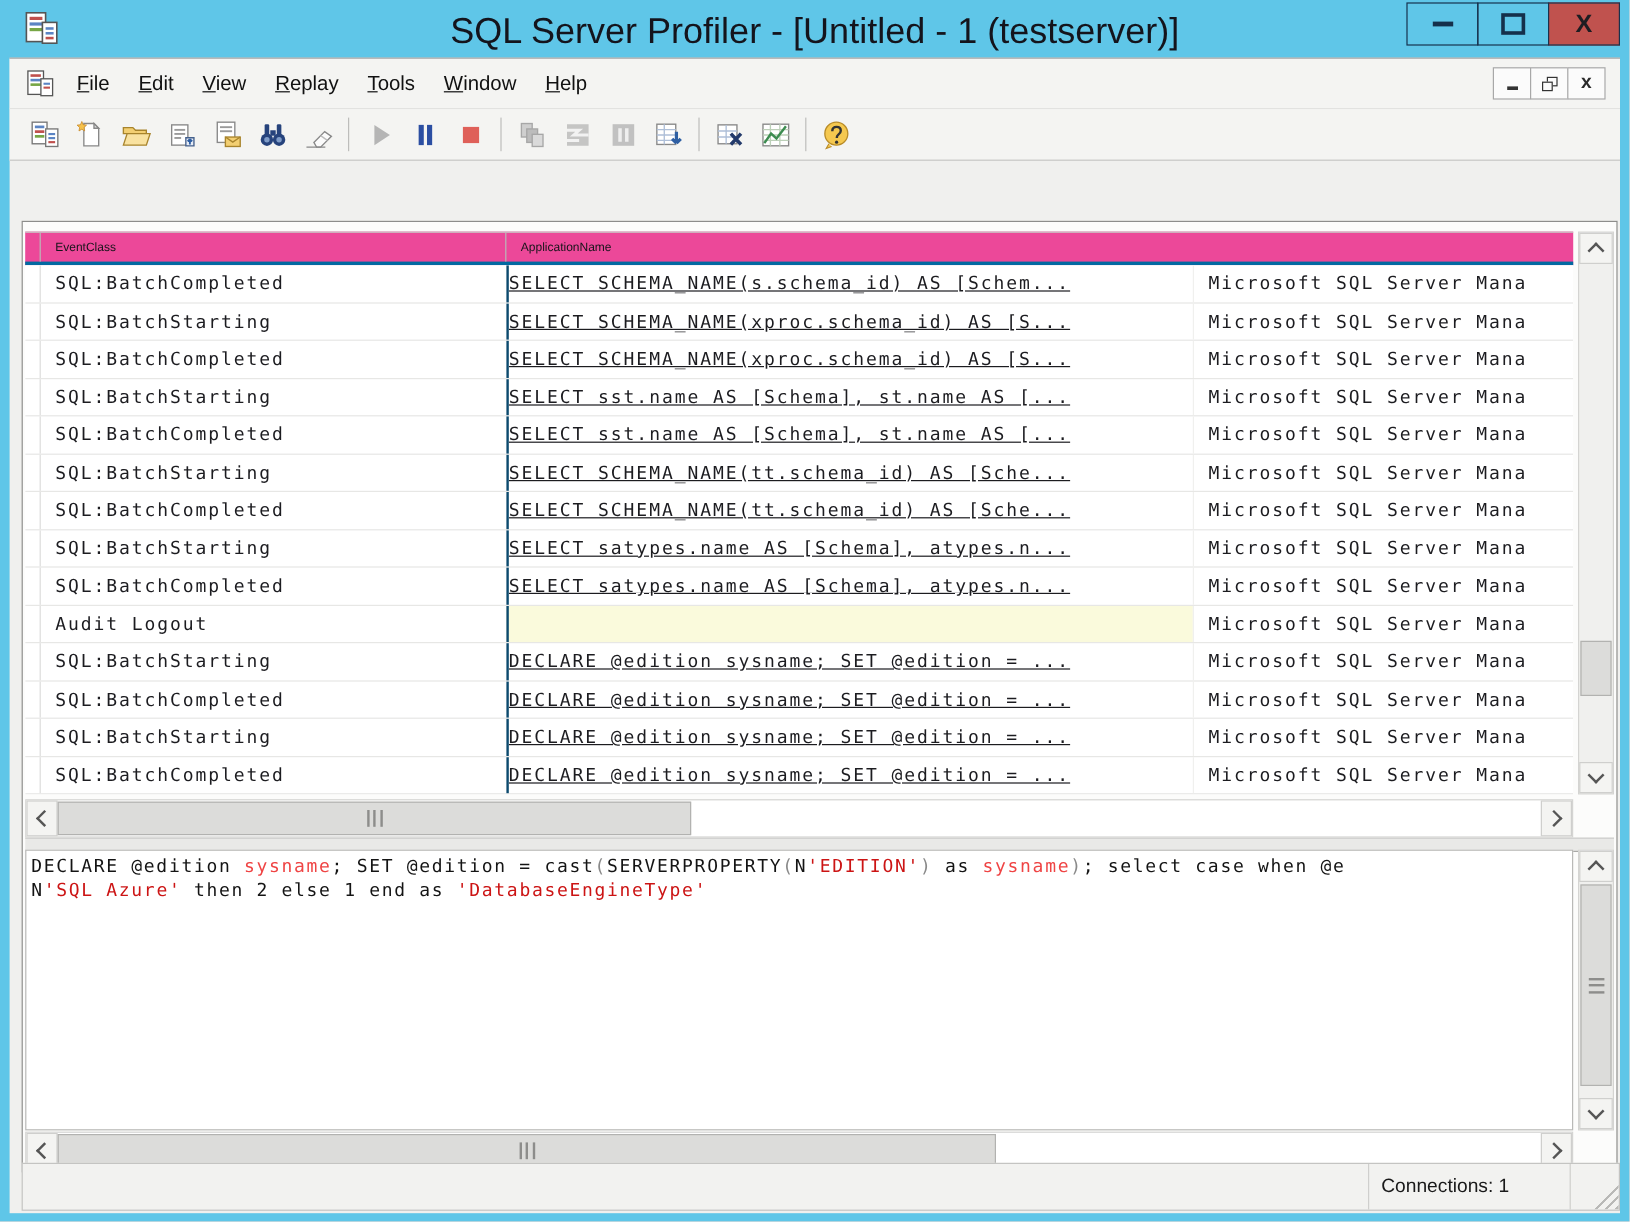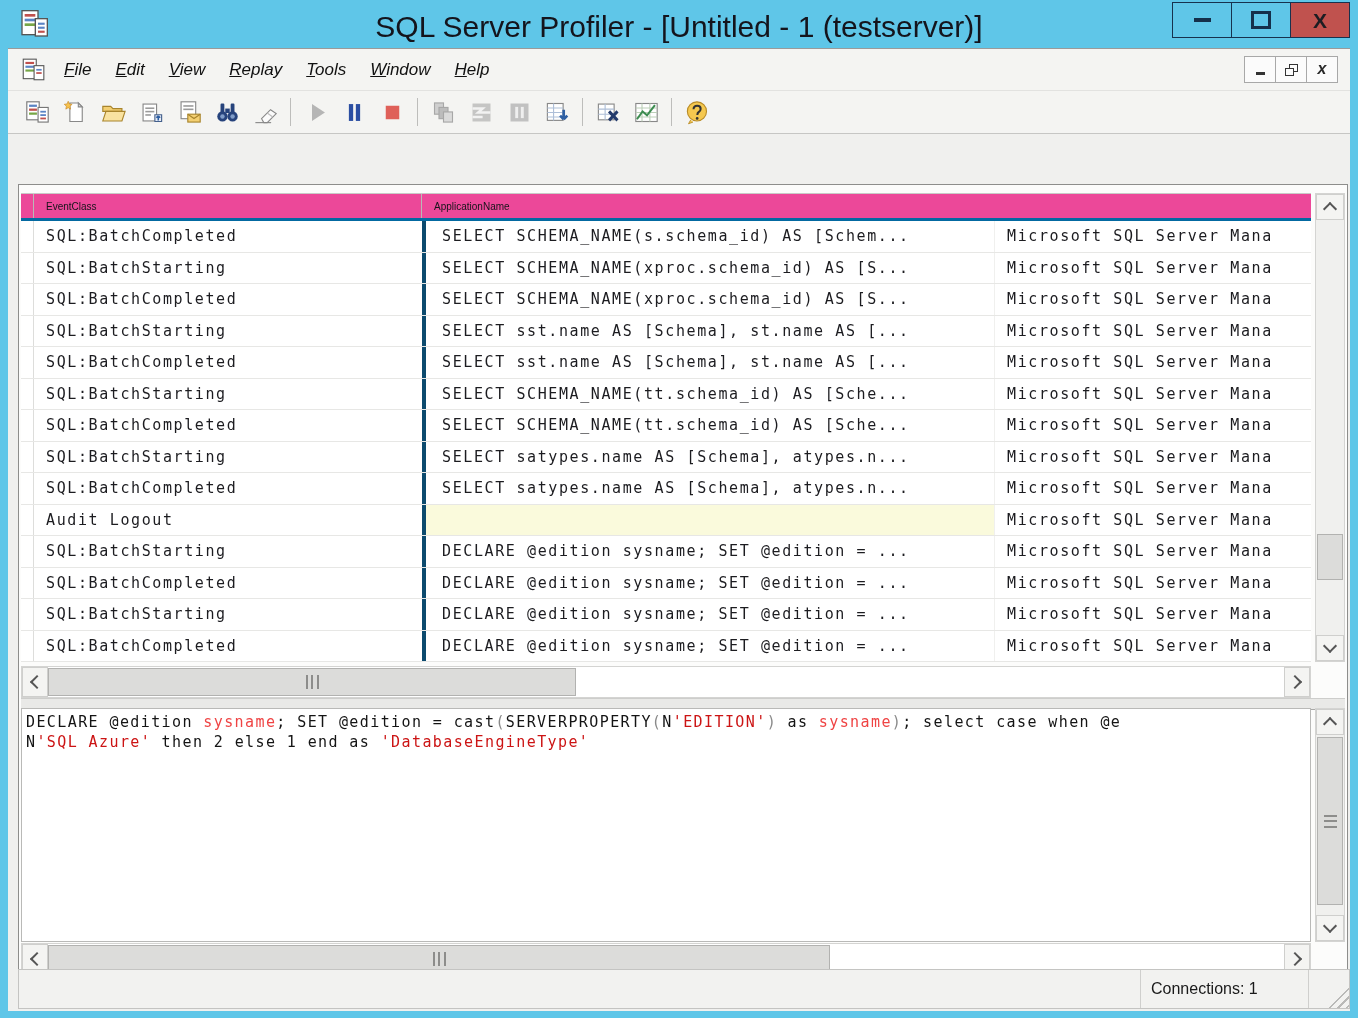--- a/index.html
+++ b/index.html
@@ -13,21 +13,21 @@
   .win-btn{width:58px;height:34px;display:flex;align-items:center;justify-content:center;border:1px solid #17324e;margin-left:-1px;background:transparent;cursor:default;}
   .win-btn.close{background:#c0524e;}
   .glyph-min-big{width:17px;height:4px;background:#15304b;}
   .glyph-max{width:14px;height:12px;border:3px solid #15304b;}
   .glyph-close-big{font-size:21px;font-weight:bold;color:#1d1d22;line-height:1;}
 
   
   .client{position:absolute;left:8px;top:48px;width:1342px;height:962px;background:#f0f0ee;border-top:1px solid #9a9a9a;}
 
   
-  .menubar{position:absolute;left:0;top:0;width:100%;height:41px;background:#f4f4f2;border-bottom:1px solid #e2e2e0;display:flex;align-items:center;font-style:italic;}
+  .menubar{position:absolute;left:0;top:0;width:100%;height:41px;background:#f4f4f2;border-bottom:1px solid #e2e2e0;display:flex;align-items:center;}
   .mdi-icon{width:26px;height:26px;margin:0 6px 0 12px;}
   .menu-items{display:flex;align-items:center;}
   .menu-item{font-size:17px;color:#111;padding:5px 12px;}
   .menu-item u{text-decoration:underline;}
   .mdi-controls{margin-left:auto;margin-right:12px;display:flex;}
   .mdi-btn{width:30px;height:25px;background:#fbfbfb;border:1px solid #a8a8a8;margin-left:-1px;display:flex;align-items:center;justify-content:center;}
   .glyph-min{width:9px;height:3px;background:#333;margin-top:8px;}
   .glyph-restore{position:relative;width:13px;height:12px;}
   .glyph-restore::before{content:"";position:absolute;right:0;top:0;width:7px;height:6px;border:1.5px solid #333;}
   .glyph-restore::after{content:"";position:absolute;left:0;bottom:0;width:7px;height:6px;border:1.5px solid #333;background:#fbfbfb;}
@@ -47,21 +47,21 @@
   .h-cell{display:flex;align-items:center;padding-left:12px;border-right:1px solid #b9b9b7;box-sizing:border-box;}
   .h-sel{width:13px;padding-left:0;}
   .h-ev{width:388px;}
   .h-td{width:572px;}
   .h-ap{flex:1;border-right:none;}
   .grid-body{position:absolute;left:2px;top:36px;right:36px;height:441px;background:#fff;overflow:hidden;}
   .grid-row{display:flex;height:31.5px;box-sizing:border-box;border-bottom:1px solid #e7e7e5;}
   .cell{display:flex;align-items:center;white-space:nowrap;overflow:hidden;box-sizing:border-box;font-family:"DejaVu Sans Mono",monospace;font-size:15px;letter-spacing:1.6px;color:#1c1c20;}
   .cell.sel{width:13px;border-right:1px solid #dddddb;}
   .cell.ev{width:388px;padding-left:12px;}
-  .cell.td{width:572px;padding-left:16px;border-left:4px solid #0c4a6e;}
+  .cell.td{width:572px;padding-left:0;border-left:2px solid #0c4a6e;text-decoration:underline;}
   .cell.td.hl{background:#fafadc;}
   .cell.ap{flex:1;padding-left:12px;border-left:1px solid #f0f0ee;}
 
   
   .sb-track-v{position:absolute;width:30px;background:#f0f0ee;border:1px solid #d4d4d2;box-sizing:border-box;}
   .sb-track-h{position:absolute;height:32px;background:#fff;border:1px solid #d4d4d2;box-sizing:border-box;}
   .sb-arrow{position:absolute;display:flex;align-items:center;justify-content:center;background:#f4f4f2;border:1px solid #cfcfcd;box-sizing:border-box;}
   .sb-arrow.v{left:0;width:28px;height:26px;}
   .sb-arrow.h{top:0;width:26px;height:30px;}
   .sb-thumb{position:absolute;background:#dcdcda;border:1px solid #b2b2b0;box-sizing:border-box;display:flex;align-items:center;justify-content:center;}

